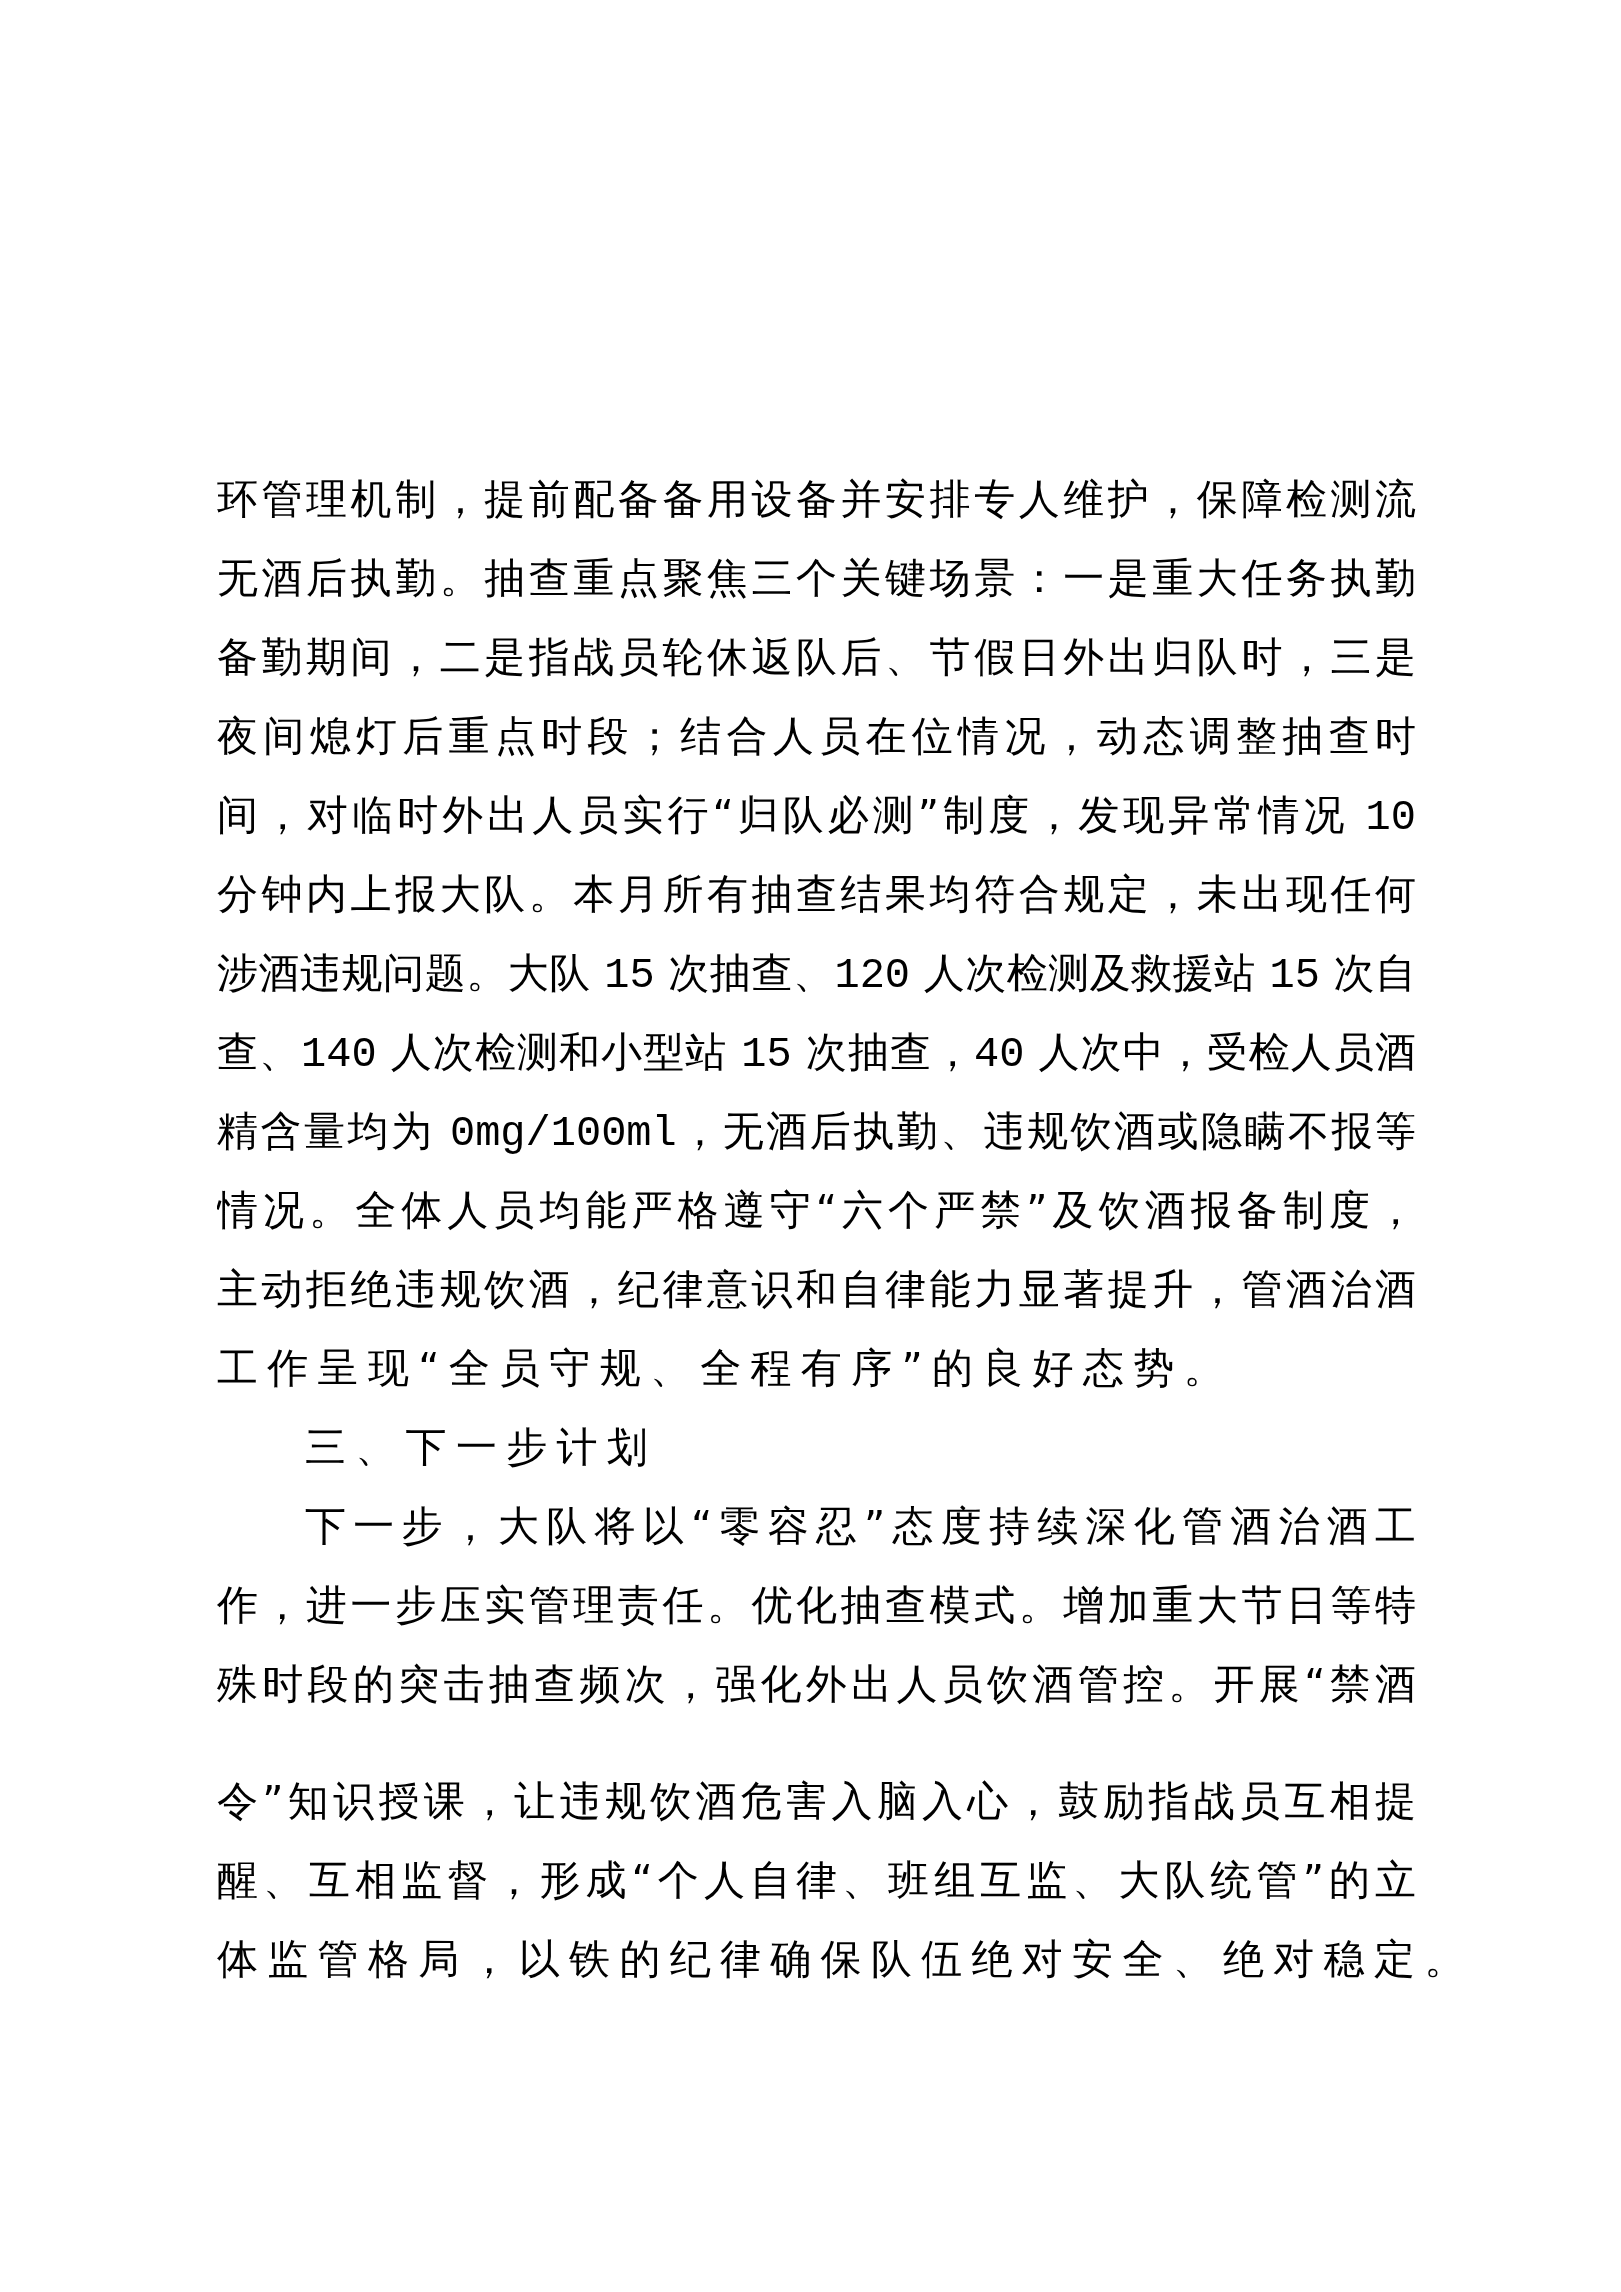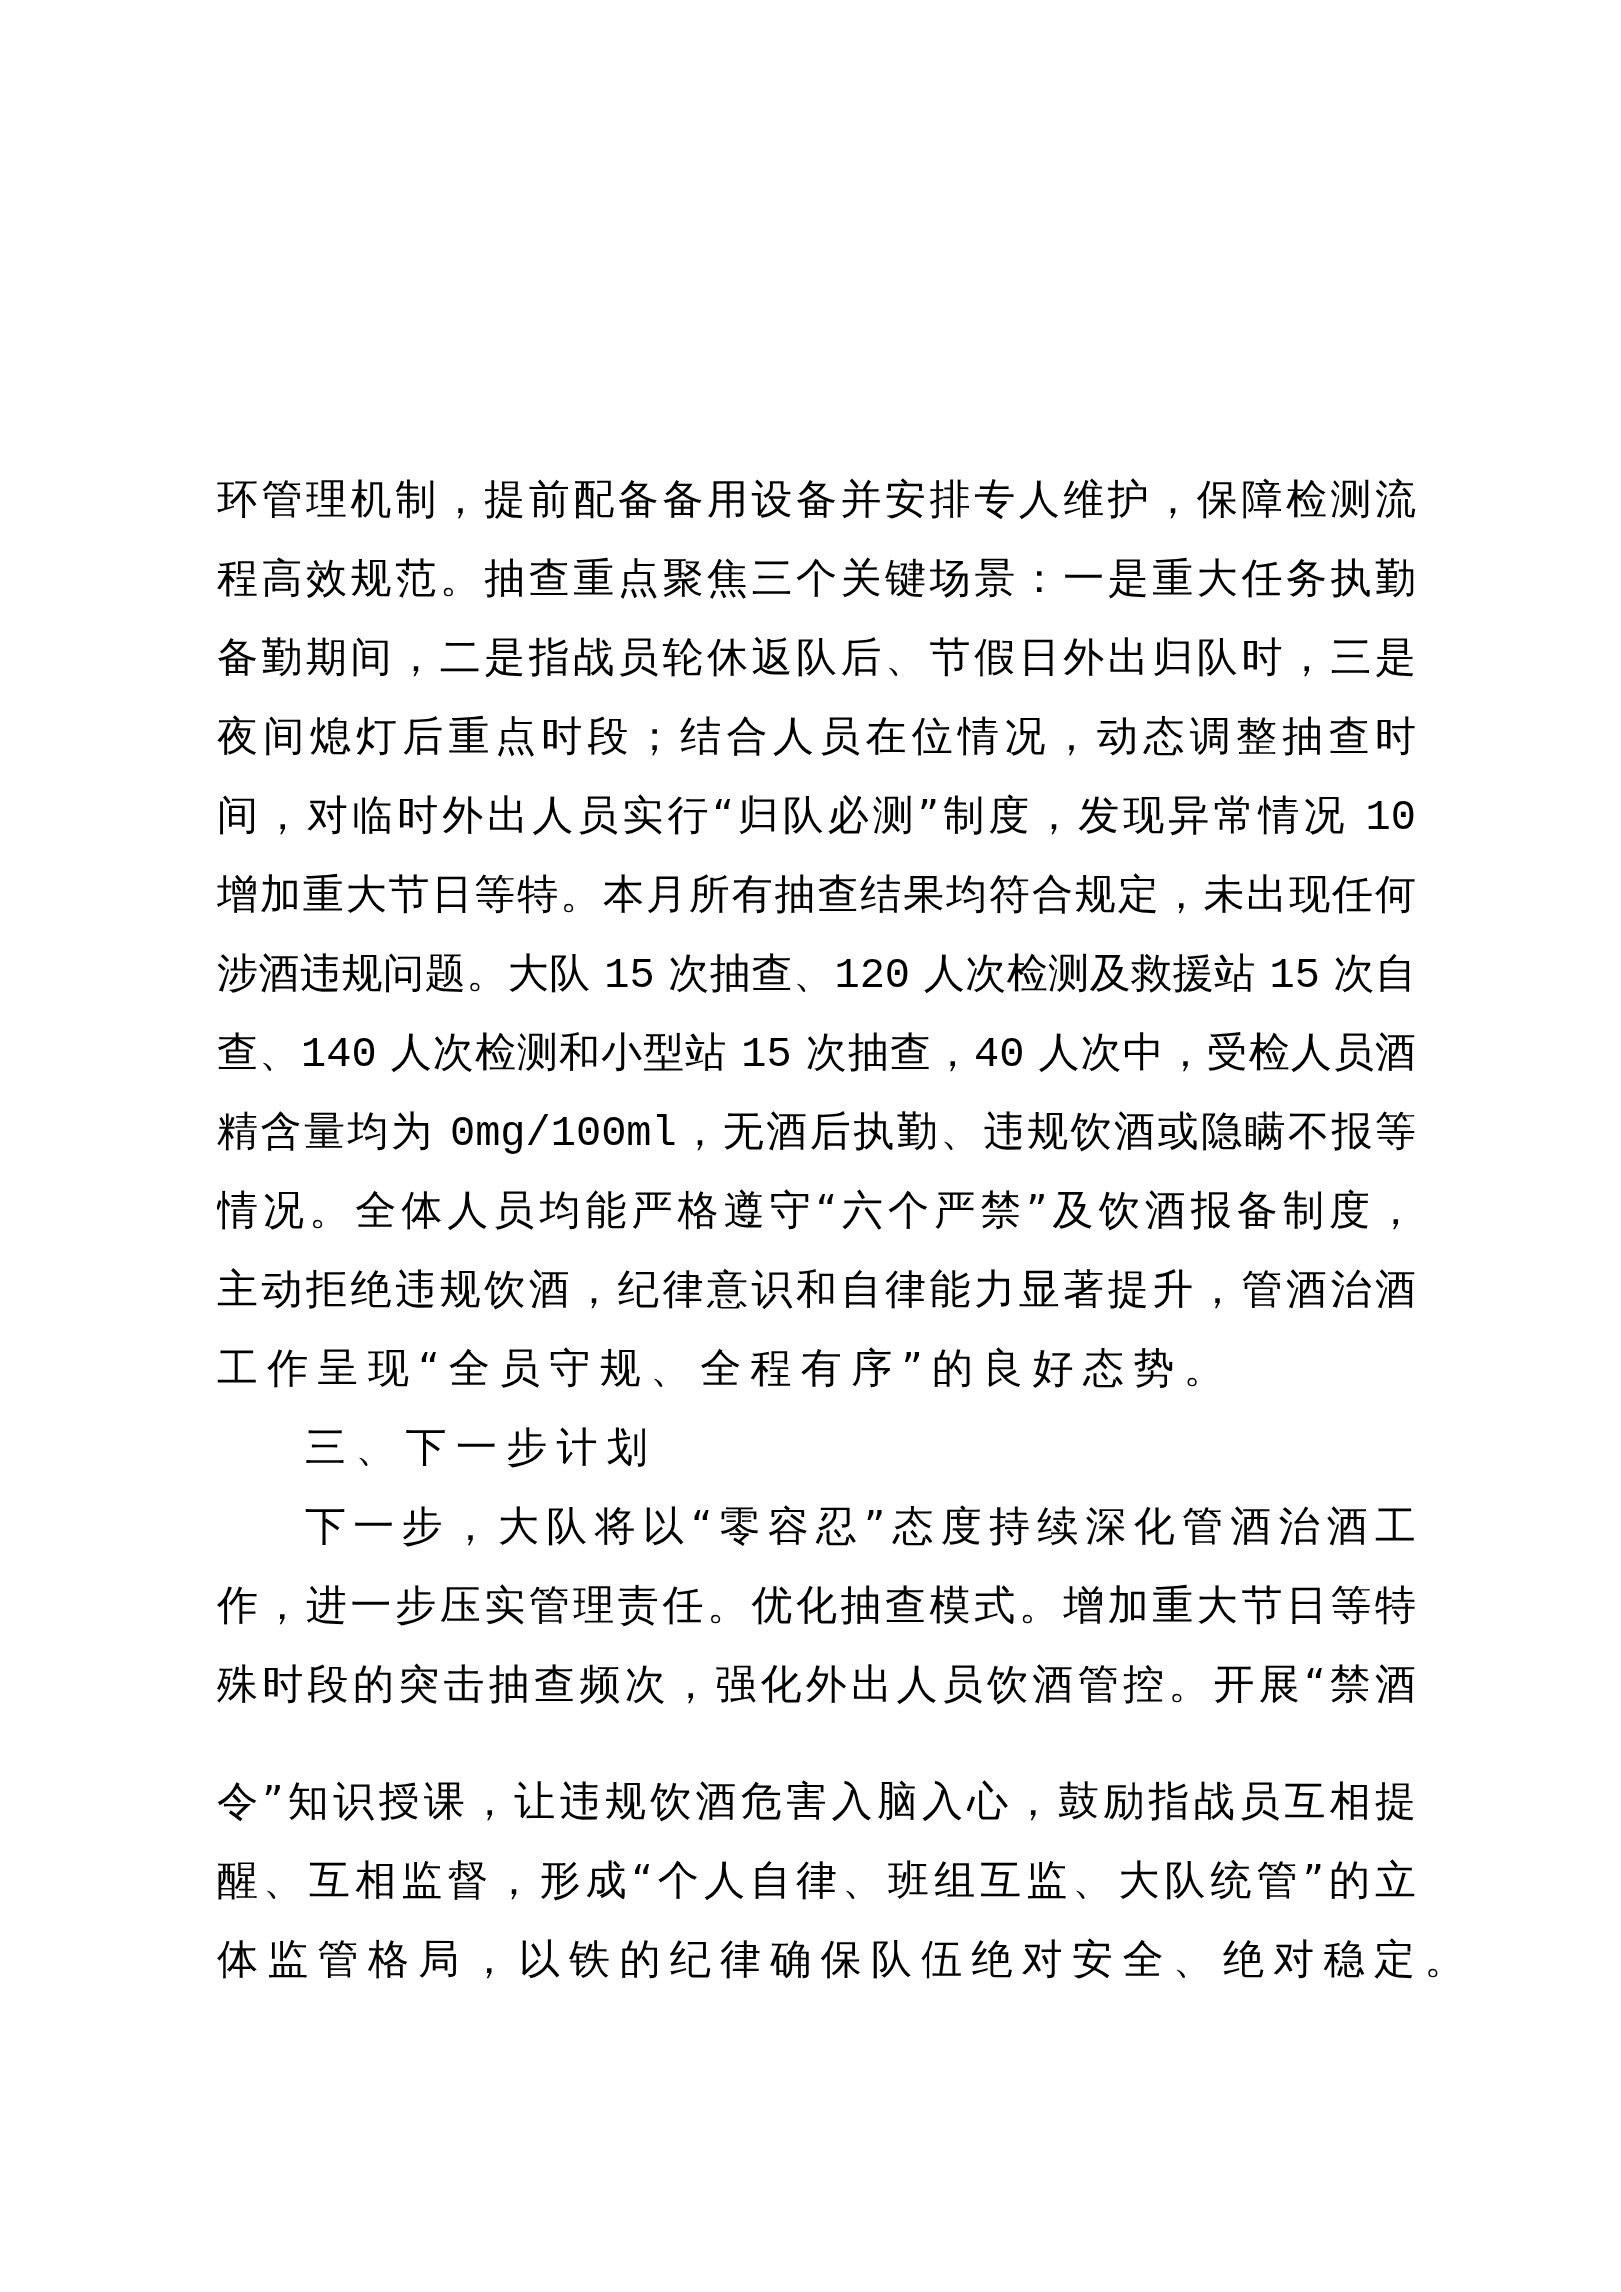--- a/index.html
+++ b/index.html
@@ -58,25 +58,25 @@
     }
   </style>
 </head>
 <body>
 
 <div class="page">
   <div class="text-block">
 
     <div>
       <span class="line" style="white-space: normal; overflow: hidden;">环管理机制，提前配备备用设备并安排专人维护，保障检测流</span>
-      <span class="line" style="white-space: normal; overflow: hidden;">程高效规范。抽查重点聚焦三个关键场景：一是重大任务执勤</span>
+      <span class="line" style="white-space: normal; overflow: hidden;">无酒后执勤。抽查重点聚焦三个关键场景：一是重大任务执勤</span>
       <span class="line" style="white-space: normal; overflow: hidden;">备勤期间，二是指战员轮休返队后、节假日外出归队时，三是</span>
       <span class="line" style="white-space: normal; overflow: hidden;">夜间熄灯后重点时段；结合人员在位情况，动态调整抽查时</span>
       <span class="line" style="white-space: normal; overflow: hidden;">间，对临时外出人员实行“归队必测”制度，发现异常情况 <span class="num">10</span></span>
-      <span class="line" style="white-space: normal; overflow: hidden;">增加重大节日等特。本月所有抽查结果均符合规定，未出现任何</span>
+      <span class="line" style="white-space: normal; overflow: hidden;">分钟内上报大队。本月所有抽查结果均符合规定，未出现任何</span>
       <span class="line" style="white-space: normal; overflow: hidden;">涉酒违规问题。大队 <span class="num">15</span> 次抽查、<span class="num">120</span> 人次检测及救援站 <span class="num">15</span> 次自</span>
       <span class="line" style="white-space: normal; overflow: hidden;">查、<span class="num">140</span> 人次检测和小型站 <span class="num">15</span> 次抽查，<span class="num">40</span> 人次中，受检人员酒</span>
       <span class="line" style="white-space: normal; overflow: hidden;">精含量均为 <span class="num">0mg/100ml</span>，无酒后执勤、违规饮酒或隐瞒不报等</span>
       <span class="line" style="white-space: normal; overflow: hidden;">情况。全体人员均能严格遵守“六个严禁”及饮酒报备制度，</span>
       <span class="line" style="white-space: normal; overflow: hidden;">主动拒绝违规饮酒，纪律意识和自律能力显著提升，管酒治酒</span>
       <span class="line last">工作呈现“全员守规、全程有序”的良好态势。</span>
     </div>
 
     <h2 class="line heading indent" style="margin:0;font-weight:normal;">三、下一步计划</h2>
 

